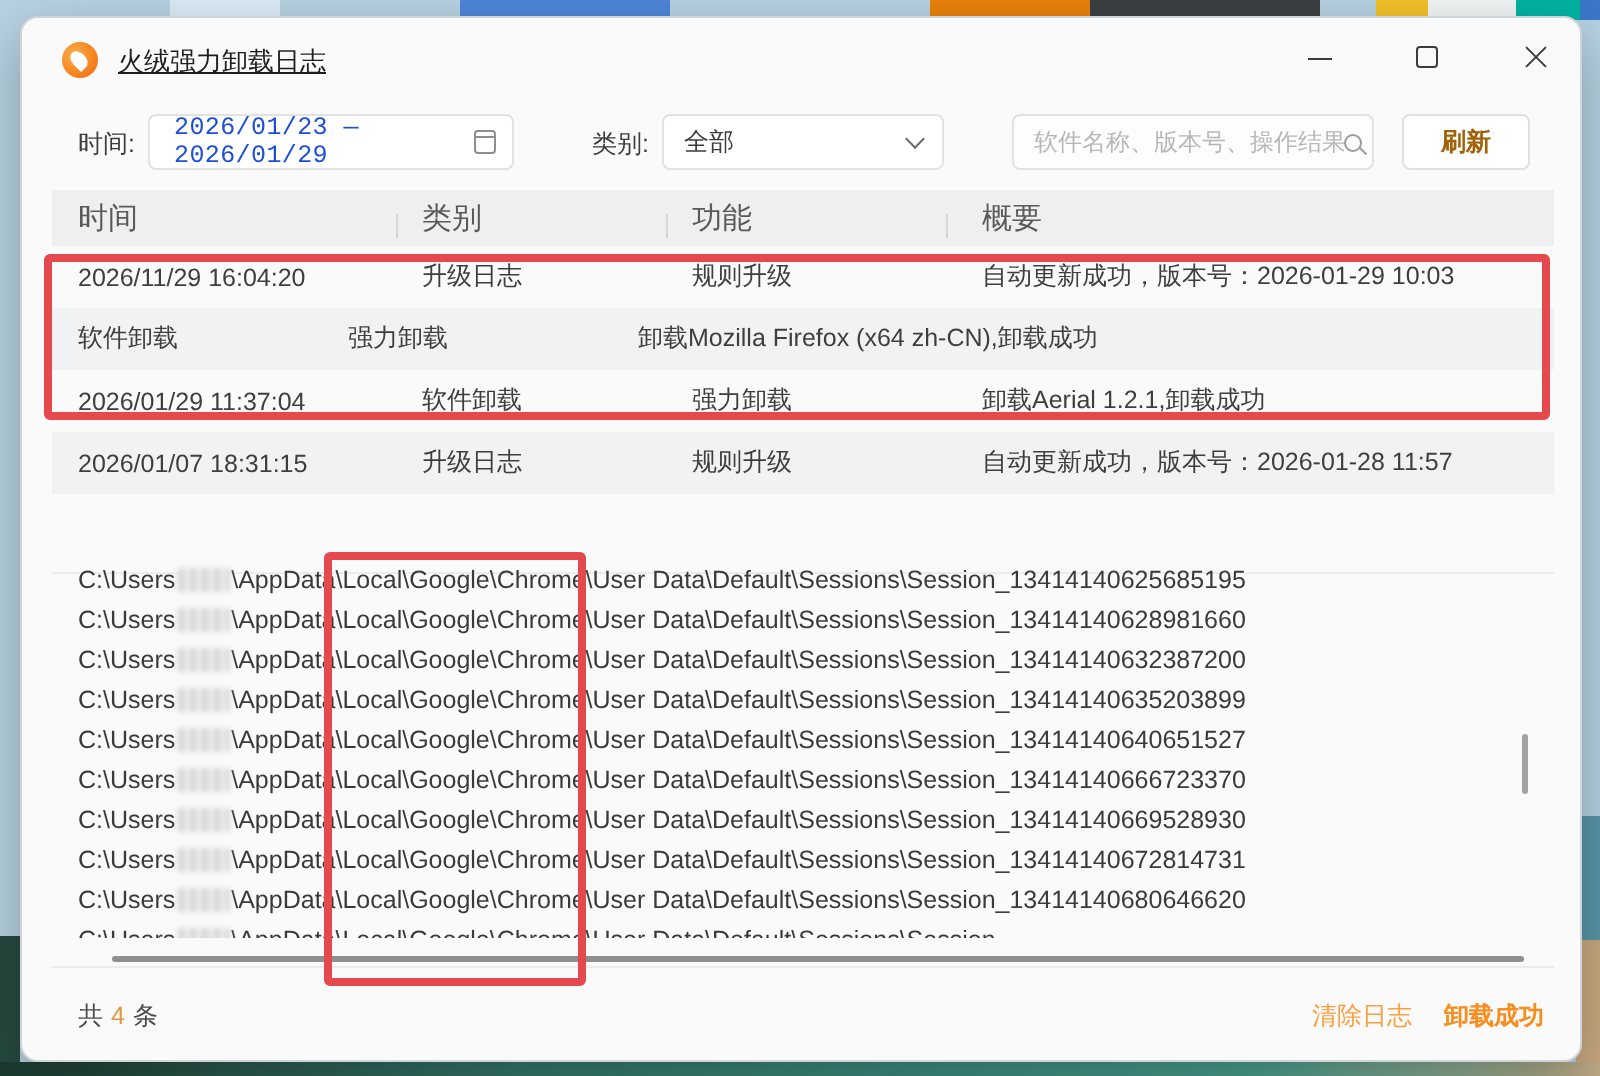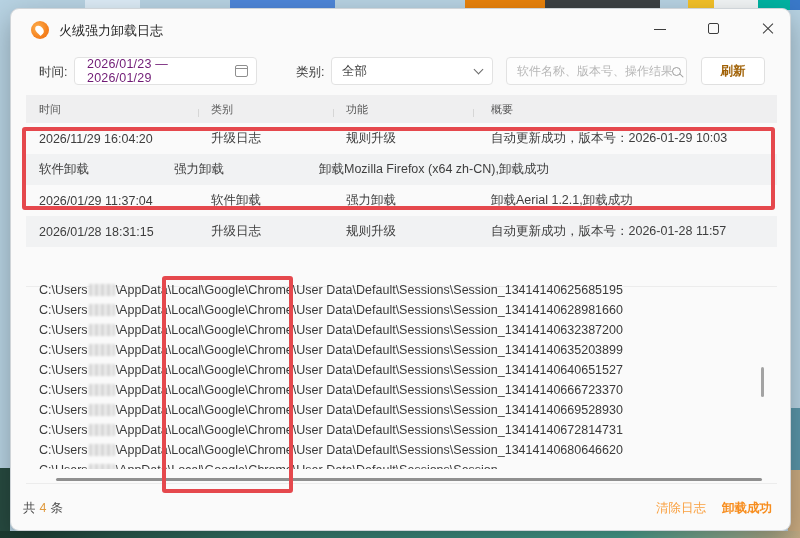--- a/index.html
+++ b/index.html
@@ -21,60 +21,60 @@
   .titlebar { position:absolute; left:0; top:0; width:100%; height:40px; }
   .app-icon {
     position:absolute; left:20px; top:12px; width:18px; height:18px;
     background:radial-gradient(circle at 35% 35%, #fcae4e, #f5821f 60%, #ef6c12);
     border-radius:50% 50% 50% 50%;
   }
   .app-icon::after {
     content:""; position:absolute; left:5px; top:4px; width:7px; height:10px;
     background:#fff; border-radius:50% 50% 50% 0; transform:rotate(-45deg);
   }
-  .title { position:absolute; left:48px; top:13px; font-size:13px; color:#1f1f1f; }
+  .title { position:absolute; left:48px; top:13px; font-size:13px; color:#1f1f1f;text-decoration:underline; }
   .controls { position:absolute; right:15px; top:10px; display:flex; gap:40px; align-items:center; height:20px; }
   .wbtn { width:14px; height:14px; position:relative; cursor:pointer; }
   .min-glyph  { position:absolute; left:1px; top:7px; width:12px; height:0; border-top:1.6px solid #3c3c3c; }
   .max-glyph  { position:absolute; left:1px; top:1px; width:11px; height:11px; border:1.6px solid #3c3c3c; border-radius:2px; }
   .x1,.x2 { position:absolute; left:0; top:6px; width:14px; height:0; border-top:1.6px solid #3c3c3c; }
   .x1 { transform:rotate(45deg); } .x2 { transform:rotate(-45deg); }
 
   
   .filterbar { position:absolute; left:0; top:48px; width:100%; height:28px; font-size:12.5px; color:#3d3d3d; }
   .f-label { position:absolute; top:7px; }
   .lbl-time { left:28px; }
   .lbl-cat  { left:285px; }
   .box {
     position:absolute; top:0; height:28px; background:#fff;
     border:1px solid #e2e2e2; border-radius:4px; display:flex; align-items:center;
   }
   .date-box { left:63px; width:183px; padding:0 8px 0 12px; justify-content:space-between; }
-  .date-text { color:#701a75; letter-spacing:.2px; }
+  .date-text { color:#1d4ed8; letter-spacing:.2px;font-family:Liberation Mono, monospace; }
   .calendar-icon { width:13px; height:12px; border:1.3px solid #8f8f8f; border-radius:2px; position:relative; }
   .calendar-icon::before { content:""; position:absolute; left:0; right:0; top:2.2px; border-top:1.3px solid #8f8f8f; }
-  .select-box { left:320px; width:162px; padding:0 10px; justify-content:space-between; }
+  .select-box { left:320px; width:141px; padding:0 10px; justify-content:space-between; }
   .chevron-down-icon { width:7px; height:7px; border-right:1.5px solid #6a6a6a; border-bottom:1.5px solid #6a6a6a; transform:rotate(45deg); margin-top:-4px; }
   .search-box { left:495px; width:181px; padding:0 8px 0 10px; background:#fdfdfd; }
   .search-box input {
     border:none; outline:none; background:transparent; flex:1; font-size:12px;
     font-family:inherit; color:#3d3d3d;
   }
   .search-box input::placeholder { color:#b7b7b7; }
   .magnifier-icon { width:9px; height:9px; border:1.4px solid #9c9c9c; border-radius:50%; position:relative; flex:none; }
   .magnifier-icon::after { content:""; position:absolute; left:6px; top:7px; width:5px; height:0; border-top:1.4px solid #9c9c9c; transform:rotate(45deg); }
   .refresh-btn {
     position:absolute; left:690px; top:0; width:64px; height:28px; background:#fff;
     border:1px solid #e0e0e0; border-radius:4px; font-size:12.5px; font-weight:600;
     color:#a16207; display:flex; align-items:center; justify-content:center; cursor:pointer;
   }
 
   
   .table { position:absolute; left:15px; top:86px; width:751px; }
-  .thead { display:flex; height:28px; background:#efeff0; align-items:center; color:#5a5a5a; font-size:11px; }
+  .thead { display:flex; height:28px; background:#efeff0; align-items:center; color:#5a5a5a; font-size:15px; }
   .trow  { display:flex; height:31px; align-items:center; color:#3e3e3e; font-size:12.5px; }
   .trow.alt { background:#f1f2f3; }
   .c1 { width:172px; padding-left:13px; } .c2 { width:135px; padding-left:13px; }
   .c3 { width:140px; padding-left:13px; } .c4 { flex:1; padding-left:18px; }
   .thead .c2,.thead .c3,.thead .c4 { position:relative; }
   .thead .c2::before,.thead .c3::before,.thead .c4::before {
     content:""; position:absolute; left:0; top:7px; width:1px; height:14px; background:#d6d6d6;
   }
   .td,.th { white-space:nowrap; overflow:hidden; }
 
@@ -89,21 +89,21 @@
   .redact {
     display:inline-block; width:26px; height:12px; margin:0 1px; vertical-align:-2px;
     background:repeating-linear-gradient(90deg,#d6d6d6 0 3px,#ebebeb 3px 6px);
     filter:blur(1.2px); border-radius:1px;
   }
   .vscroll { position:absolute; left:750px; top:358px; width:3px; height:30px; background:#a3a3a3; border-radius:2px; cursor:pointer; }
   .hscroll { position:absolute; left:45px; top:469px; width:706px; height:3px; background:#8f8f8f; border-radius:2px; cursor:pointer; }
 
   
   .footer { position:absolute; left:0; top:474px; width:100%; height:49px; }
-  .total { position:absolute; left:12px; top:17px; font-size:12.5px; color:#4a4a4a; }
+  .total { position:absolute; left:28px; top:17px; font-size:12.5px; color:#4a4a4a; }
   .total .count { color:#e09a3e; margin:0 4px; }
   .foot-actions { position:absolute; right:18px; top:17px; display:flex; gap:16px; font-size:12.5px; }
   .link-btn { cursor:pointer; }
   .clear-btn  { color:#f9a040; }
   .export-btn { color:#f78d1e; font-weight:600; }
 
   
   .annot { position:absolute; border:4px solid #e5484d; border-radius:3px; z-index:5; pointer-events:none; }
   .annot1 { left:22px; top:127px; width:753px; height:83px; }
   .annot2 { left:162px; top:276px; width:131px; height:217px; }
@@ -188,21 +188,21 @@
       <div class="td c3">强力卸载</div>
       <div class="td c4">卸载Mozilla Firefox (x64 zh-CN),卸载成功</div>
     </div>
     <div class="trow">
       <div class="td c1">2026/01/29 11:37:04</div>
       <div class="td c2">软件卸载</div>
       <div class="td c3">强力卸载</div>
       <div class="td c4">卸载Aerial 1.2.1,卸载成功</div>
     </div>
     <div class="trow alt">
-      <div class="td c1">2026/01/28 18:31:15</div>
+      <div class="td c1">2026/01/07 18:31:15</div>
       <div class="td c2">升级日志</div>
       <div class="td c3">规则升级</div>
       <div class="td c4">自动更新成功，版本号：2026-01-28 11:57</div>
     </div>
   </div>
 
   <div class="divider div-top"></div>
 
   <div class="paths">
     <div class="pline"><span>C:\Users</span><span class="redact"></span><span>\AppData\Local\Google\Chrome\User Data\Default\Sessions\Session_</span><span>13414140625685195</span></div>

